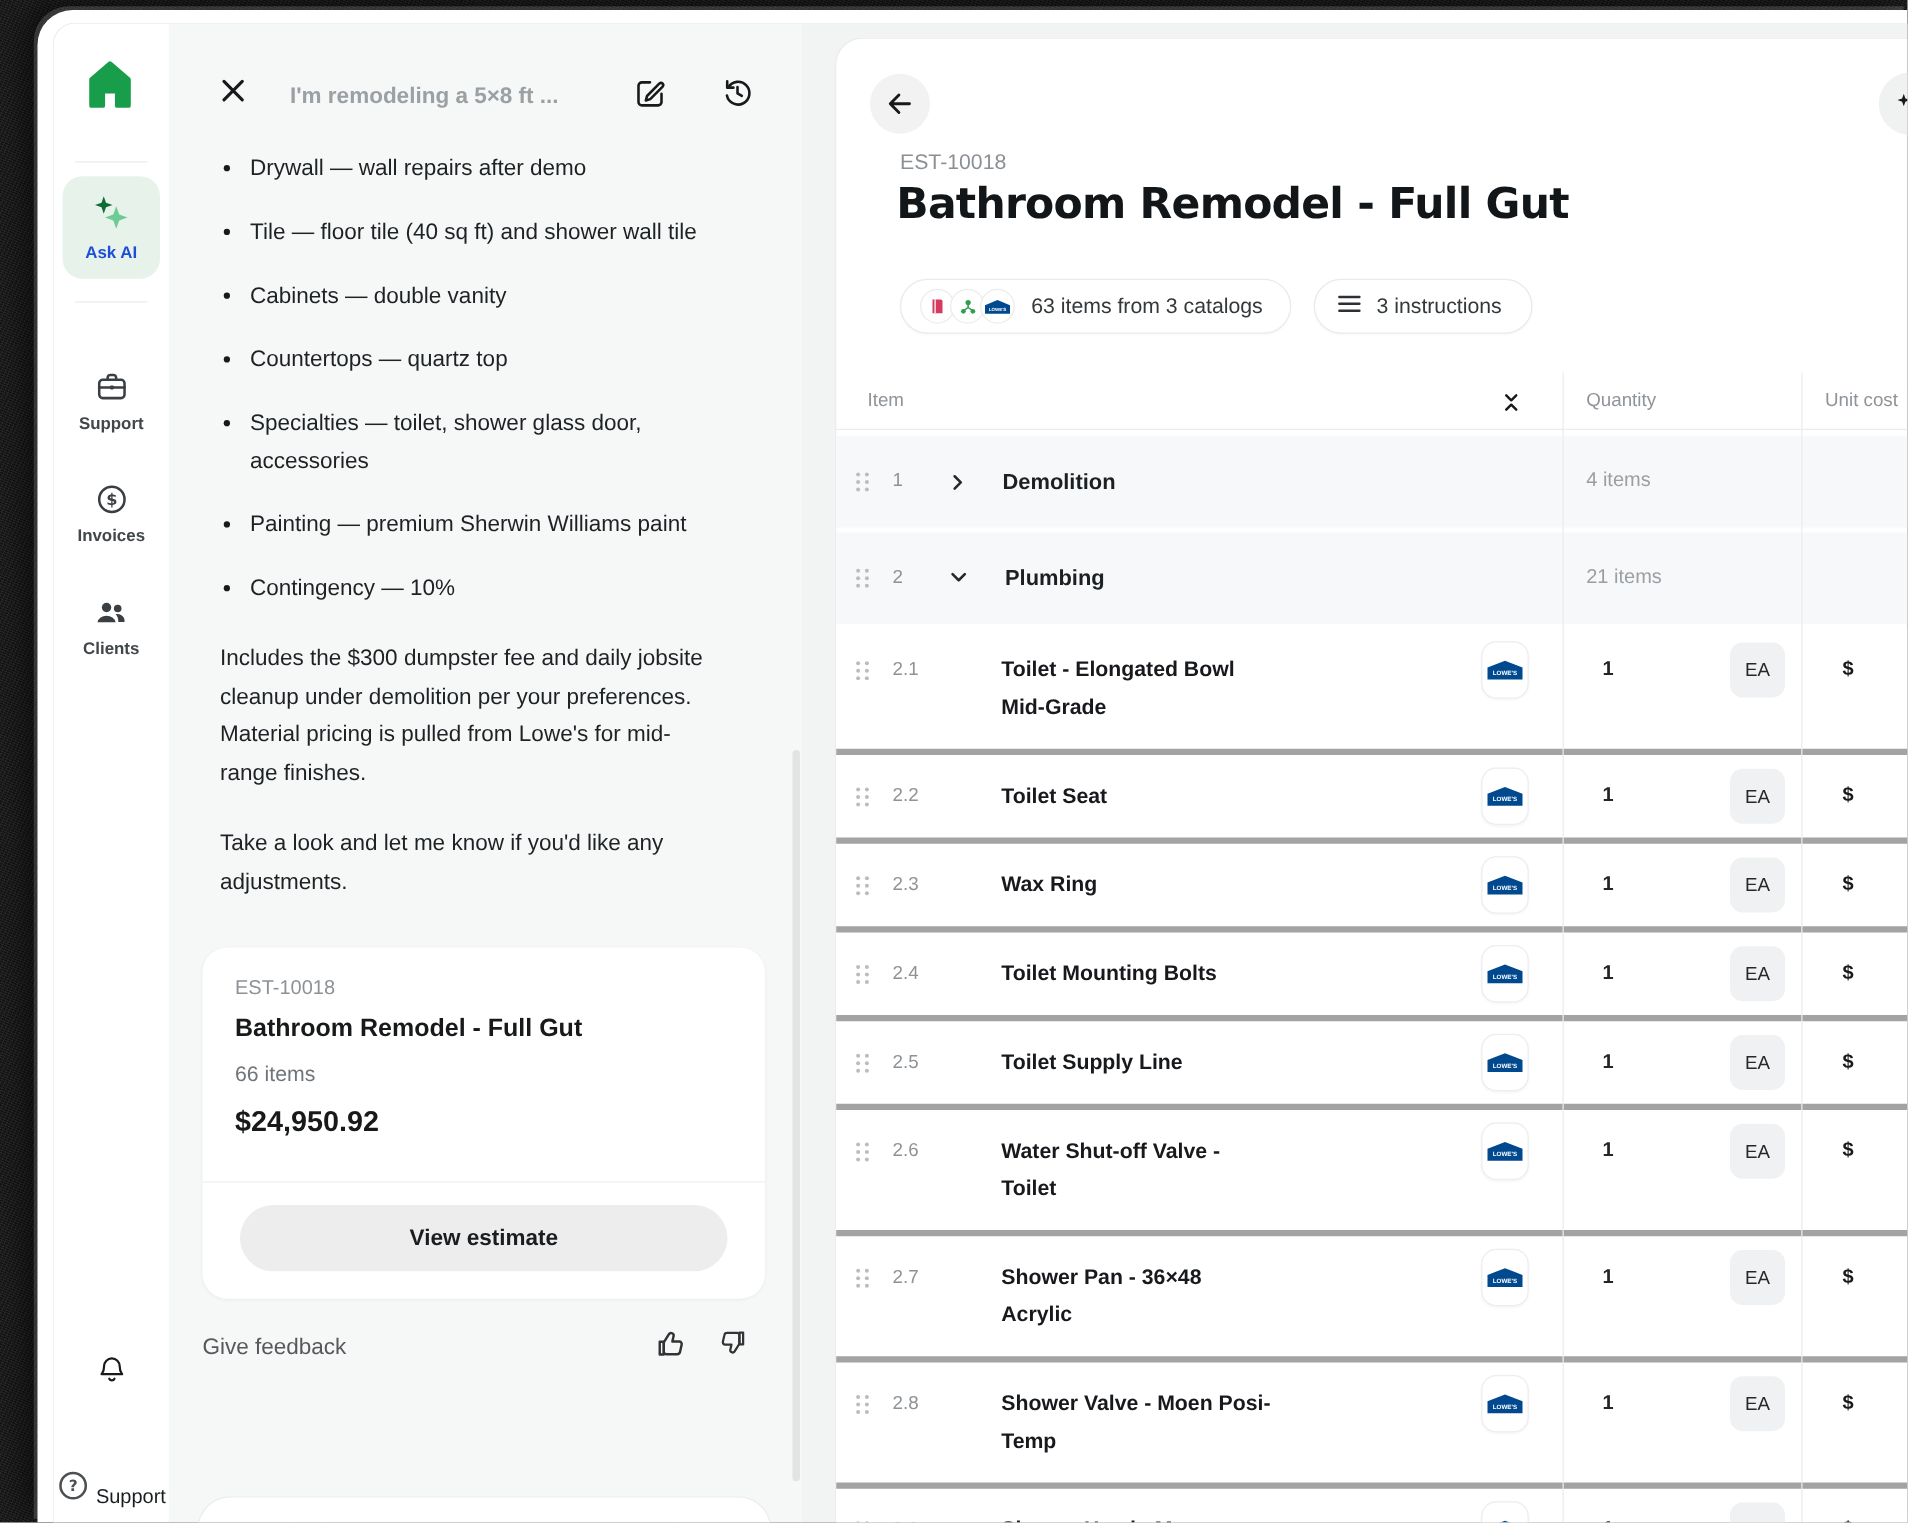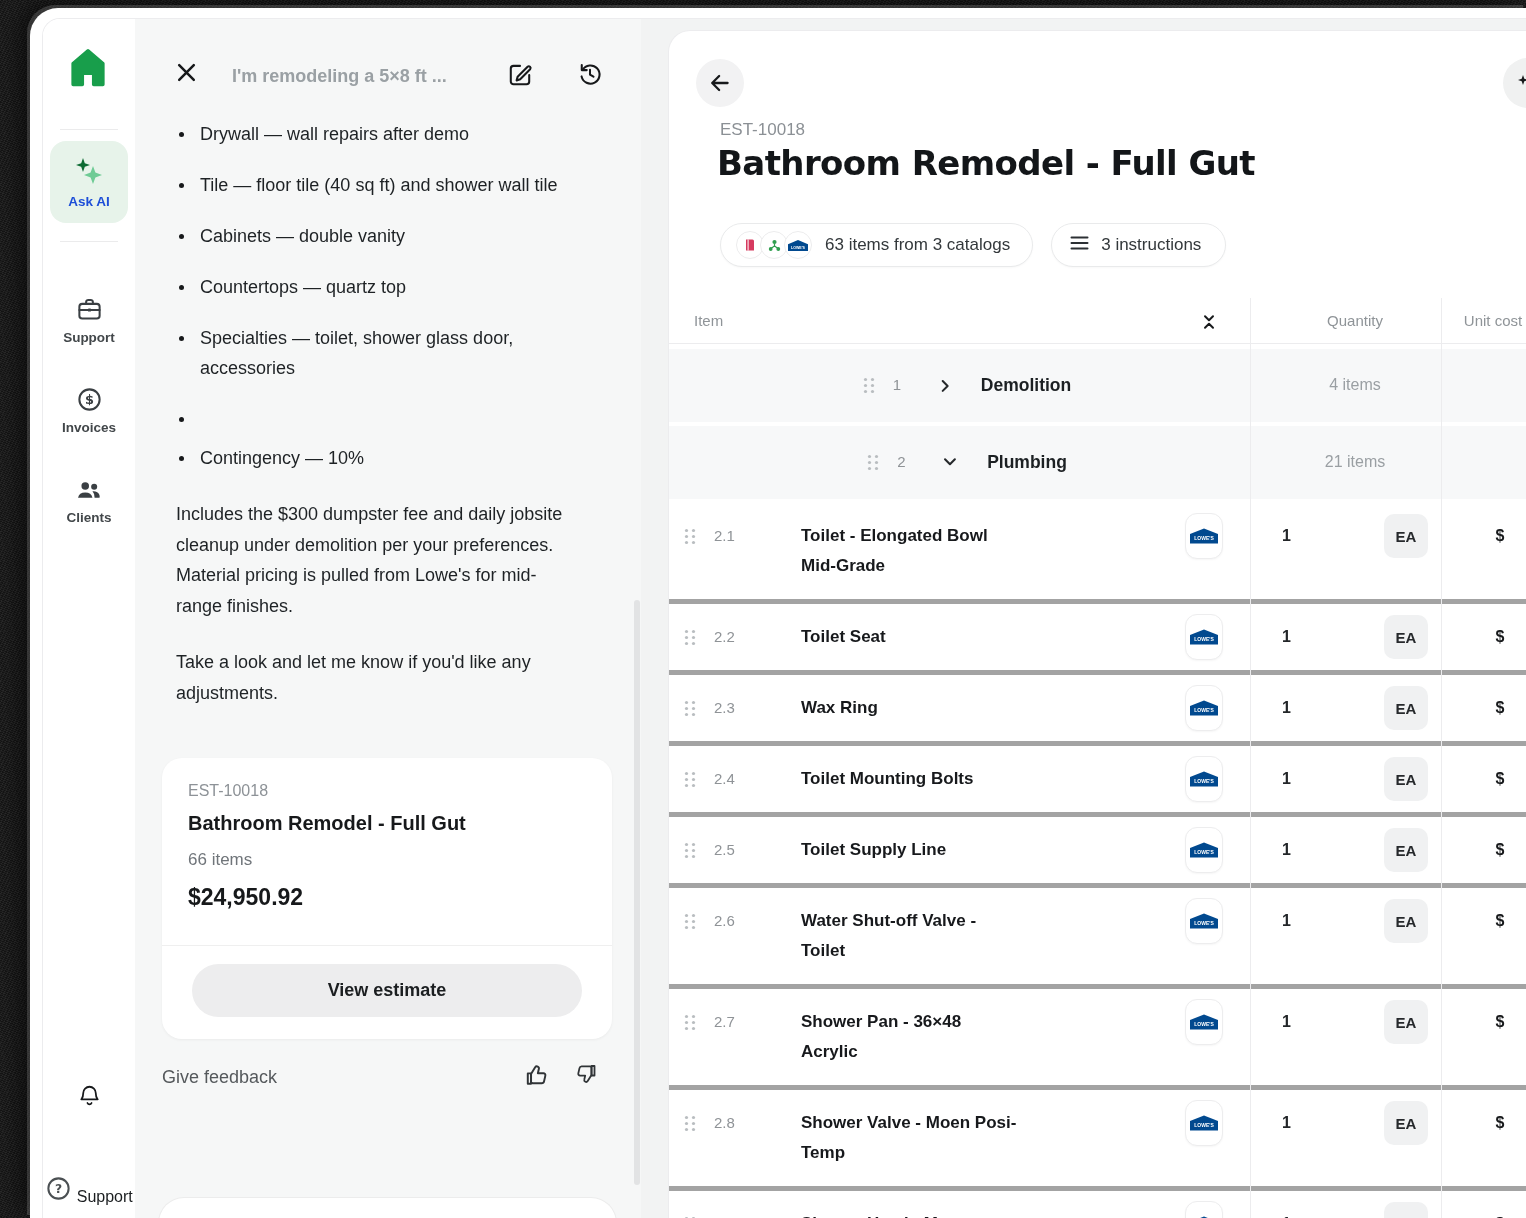--- a/index.html
+++ b/index.html
@@ -114,21 +114,21 @@
     width:28px; height:28px; border-radius:50%; background:#fff; border:1px solid #ececed;
     display:flex; align-items:center; justify-content:center; flex:none;
   }
   .avatar + .avatar { margin-left:-4px; }
   .pill2 { padding:0 24px 0 18px; gap:12px; }
 
   
   .table { position:absolute; left:0; right:0; top:267px; bottom:0; }
   .vline { position:absolute; top:0; bottom:0; width:1px; background:#ececee; }
   .trow { display:flex; align-items:stretch; }
-  .cell { display:flex; align-items:flex-start;justify-content:center; }
+  .cell { display:flex; align-items:flex-start; }
   .item-cell { width:581px; flex:none; }
   .qty-cell  { width:191px; flex:none; }
   .cost-cell { flex:1; }
   .thead { height:46px; border-bottom:1px solid #ececee; }
   .th { font-size:15px; color:#8f9498; line-height:46px; }
   .thead .item-cell { padding-left:25px; }
   .thead .qty-cell  { padding-left:19px; }
   .thead .cost-cell { padding-left:19px; white-space:nowrap; overflow:hidden; }
   .collapse-ic { margin-left:auto; margin-right:33px; margin-top:15px; cursor:pointer; }
 
@@ -155,21 +155,21 @@
     width:38px; height:46px; border:1px solid #ededee; border-radius:12px; background:#fff;
     display:flex; align-items:center; justify-content:center;
     margin-left:auto; margin-right:27px; margin-top:10px; flex:none;
     box-shadow:0 1px 2px rgba(0,0,0,0.04);
   }
   .item-row .qty-cell { padding-left:32px; }
   .qty-val { font-size:16px; font-weight:600; color:#232629; line-height:30px; margin-top:18px; }
   .unit-box {
     width:44px; height:44px; background:#f0f1f2; border-radius:10px;
     display:flex; align-items:center; justify-content:center;
-    font-size:15px; font-weight:700; color:#26292c;
+    font-size:15px; font-weight:400; color:#26292c;
     margin-left:auto; margin-right:13px; margin-top:11px; flex:none; cursor:pointer;
   }
   .item-row .cost-cell { padding-left:33px; }
   .cost-val { font-size:16px; font-weight:600; color:#17191b; line-height:30px; margin-top:18px; }
 </style>
 </head>
 <body>
 
 <div class="window">
 <div class="app">
@@ -286,20 +286,21 @@
               <span class="bullet-dot"></span>
               <span class="bullet-text">Countertops — quartz top</span>
             </div>
             <div class="bullet-row">
               <span class="bullet-dot"></span>
               <span class="bullet-text">Specialties — toilet, shower glass door,
 accessories</span>
             </div>
             <div class="bullet-row">
               <span class="bullet-dot"></span>
+              <span class="bullet-text">Painting — premium Sherwin Williams paint</span>
             </div>
             <div class="bullet-row">
               <span class="bullet-dot"></span>
               <span class="bullet-text">Contingency — 10%</span>
             </div>
           </div>
       <p class="chat-par">Includes the $300 dumpster fee and daily jobsite
 cleanup under demolition per your preferences.
 Material pricing is pulled from Lowe's for mid-
 range finishes.</p>

